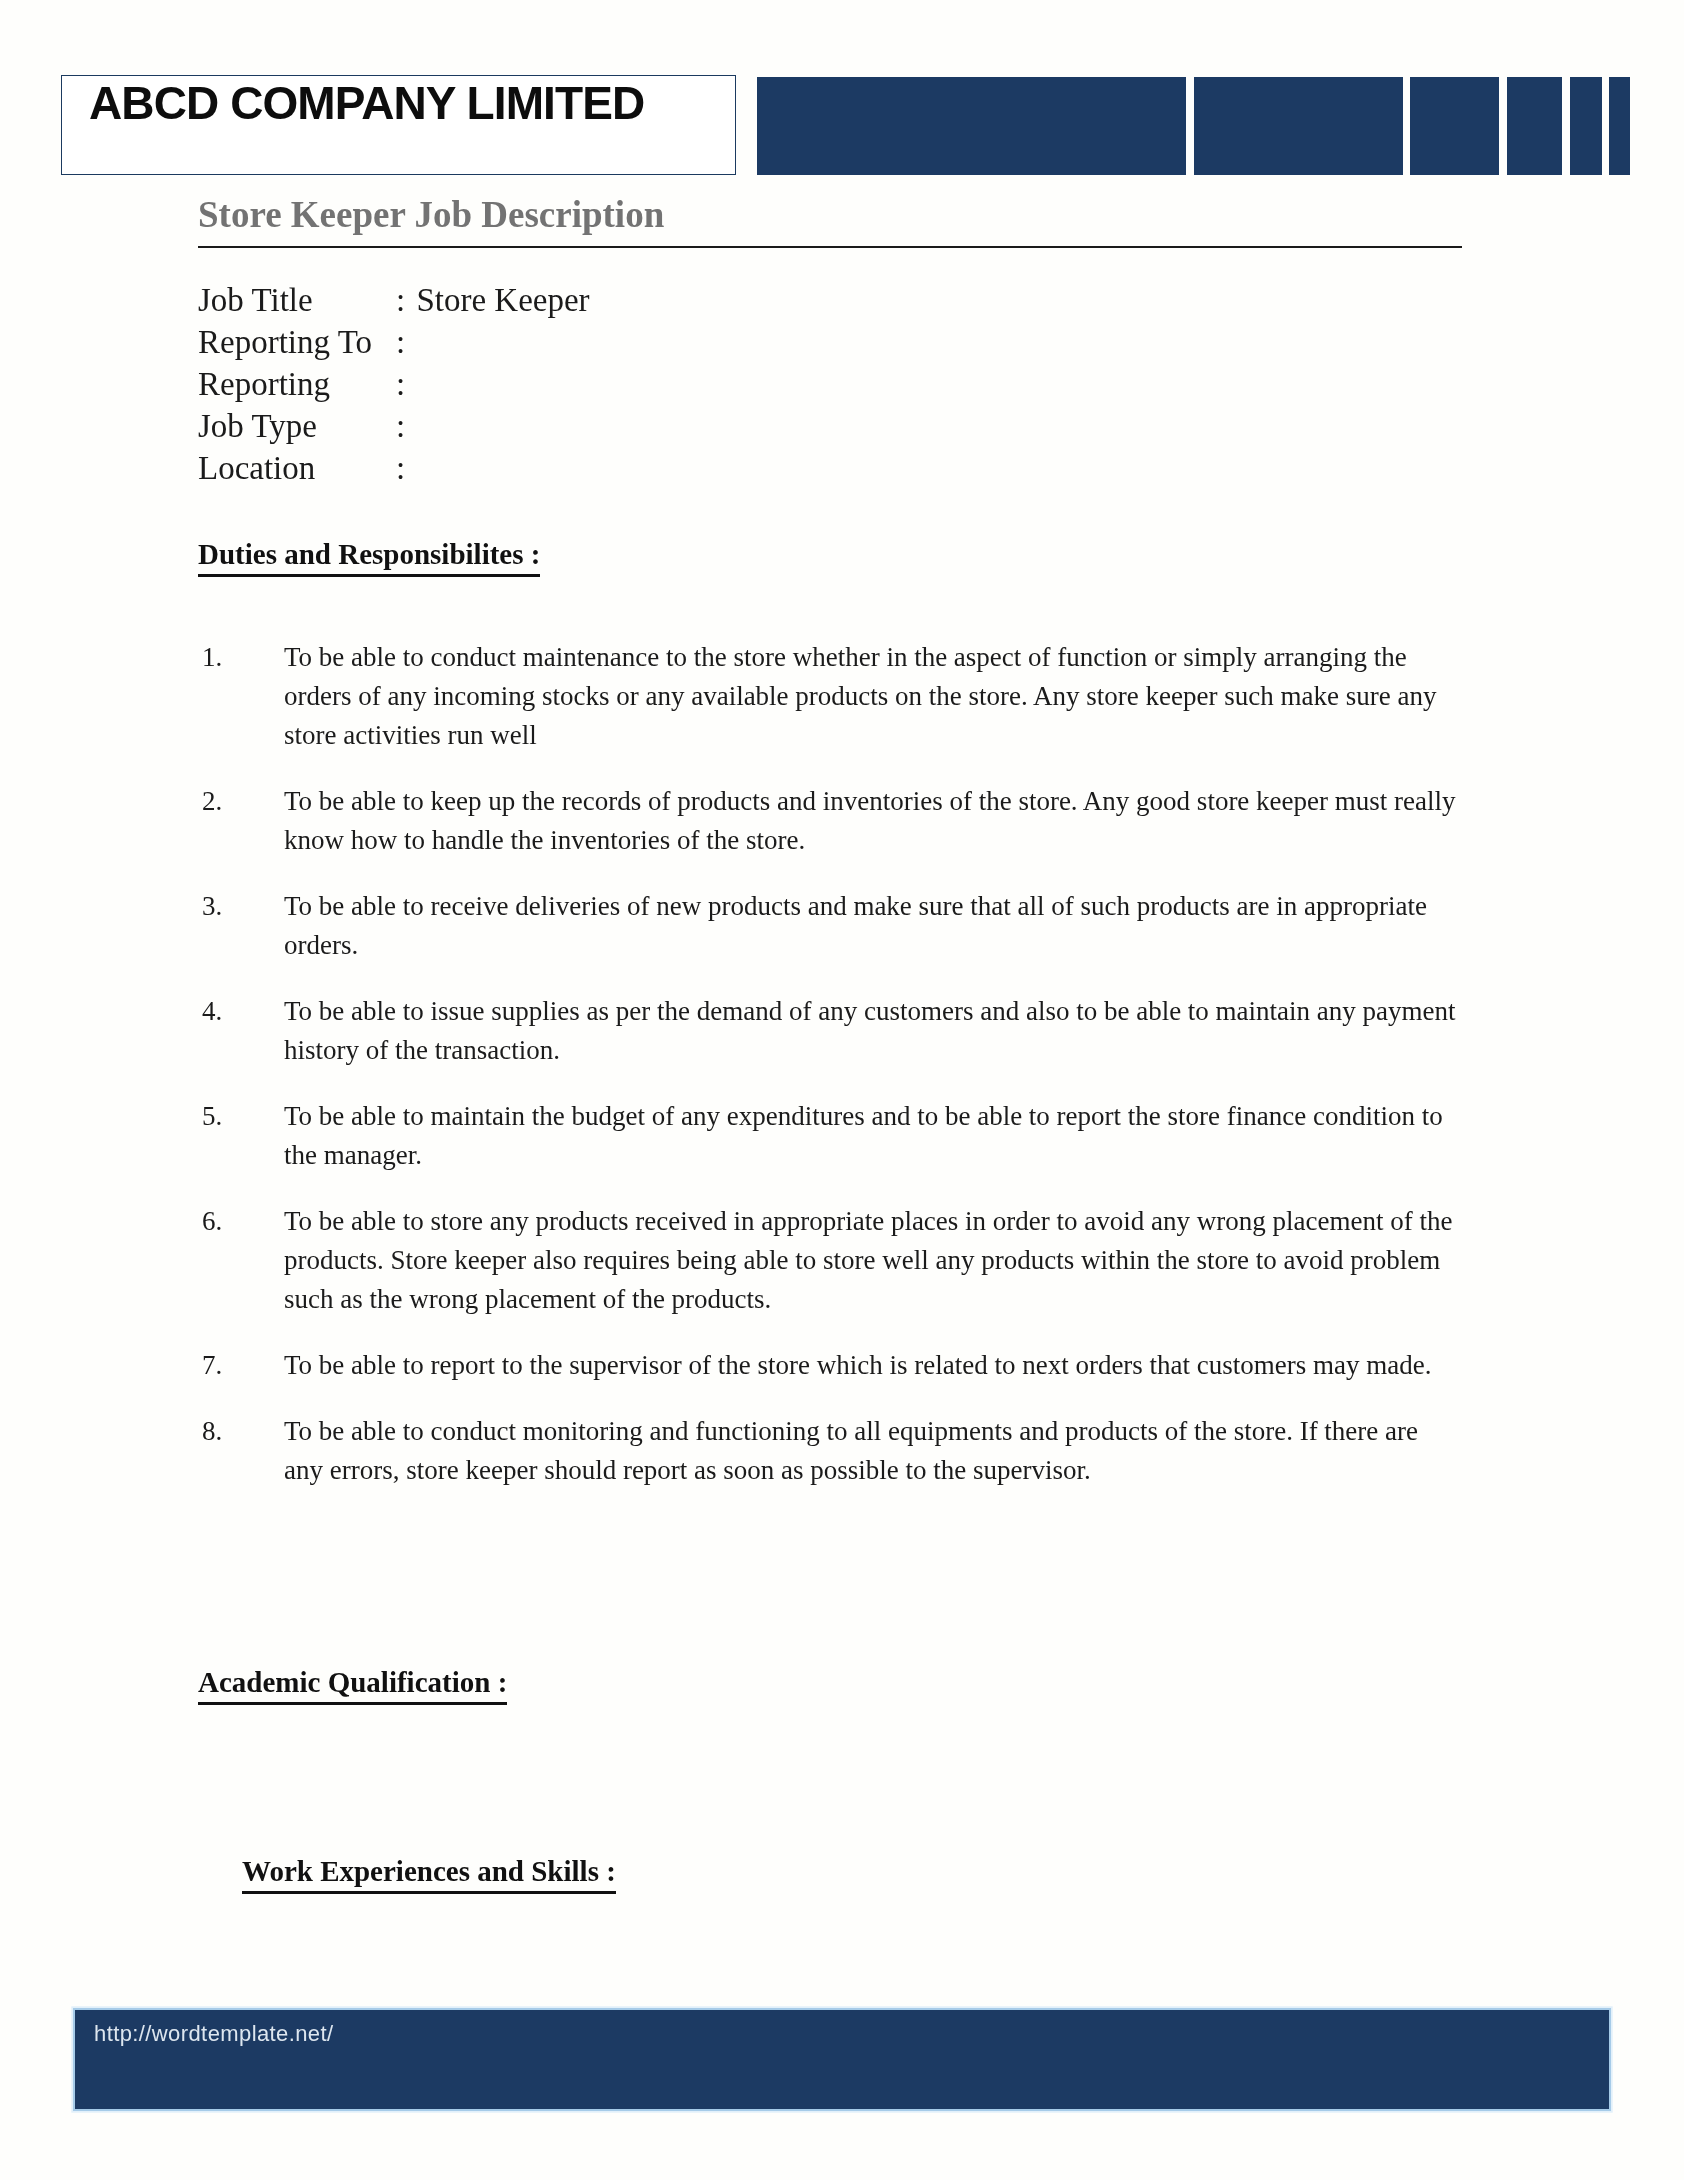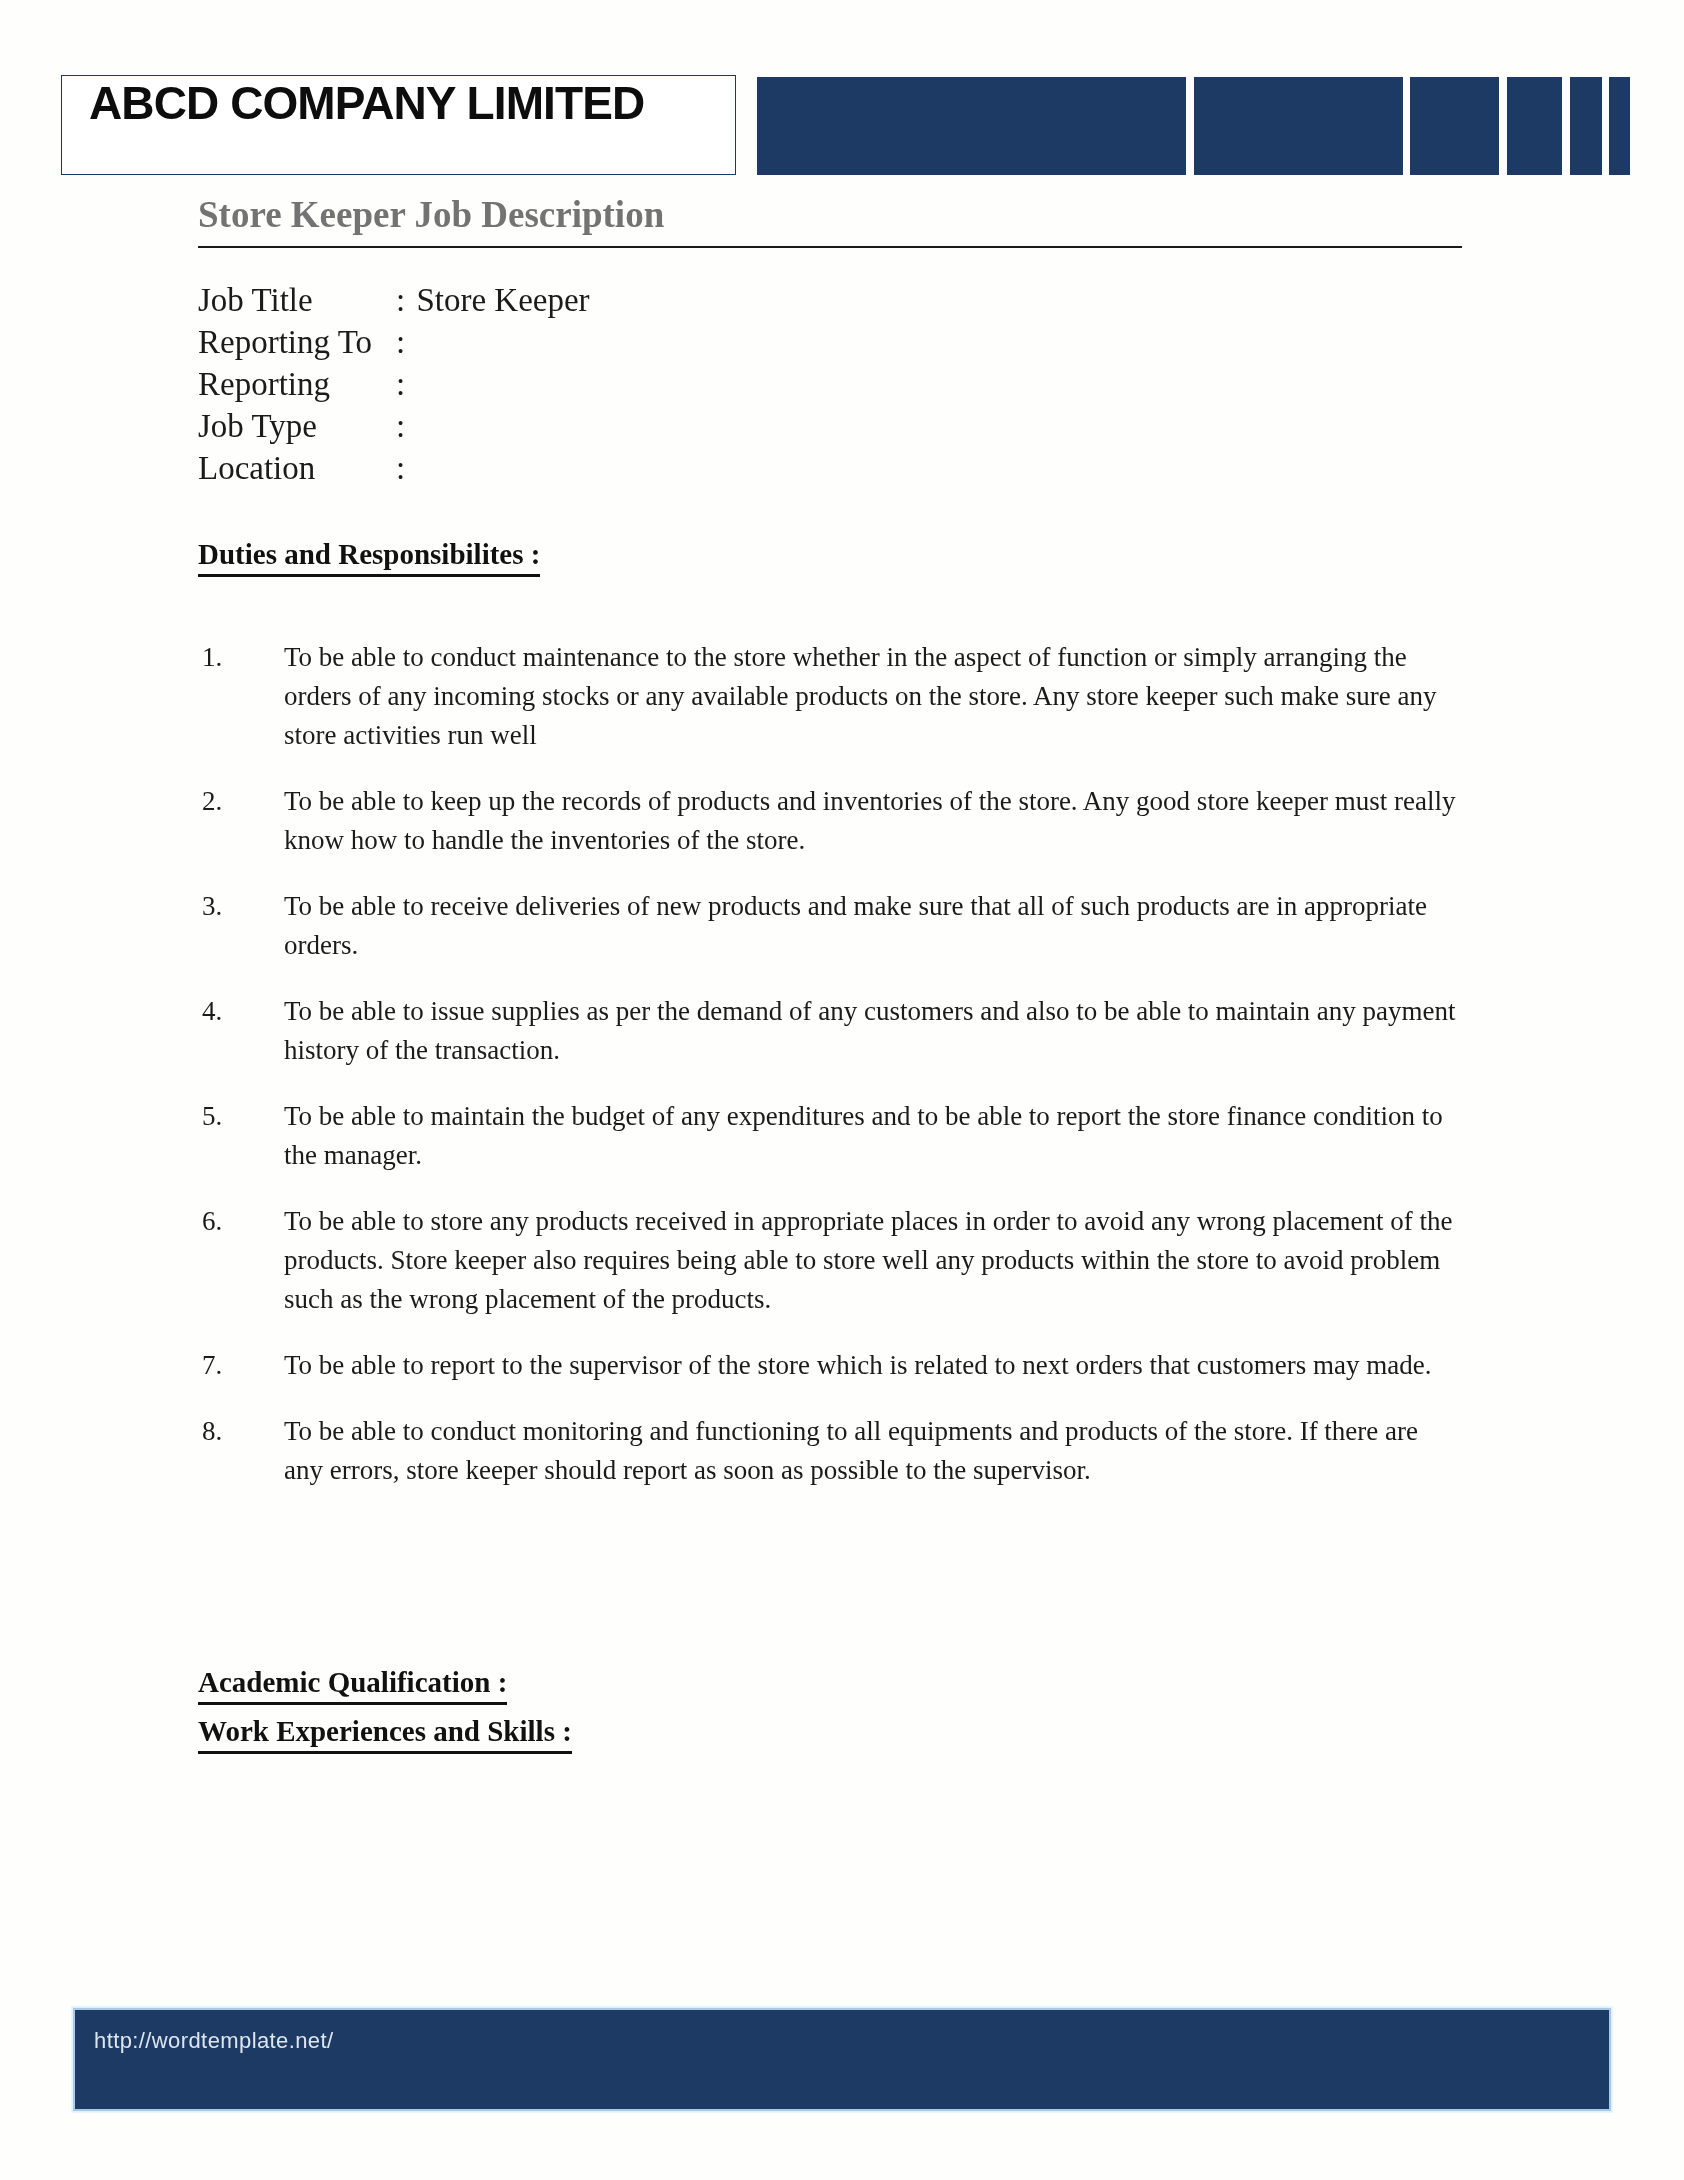--- a/index.html
+++ b/index.html
@@ -48,33 +48,33 @@
   
   .section-heading{
     position:absolute;left:198px;
     font-size:29px;font-weight:bold;color:#111;text-align:center;
   }
   .section-heading .ul{
     display:inline-block;border-bottom:3.4px solid #111;padding-bottom:2.6px;
   }
   .h-duties{top:538px;}
   .h-academic{top:1666px;}
-  .h-work{top:1715px;}
+  .h-work{top:1855px;margin-left:44px;}
   
   .duties-list{position:absolute;left:202px;top:638px;width:1261px;list-style:none;}
   .duty-item{display:flex;margin-bottom:27px;font-size:27px;line-height:39px;}
   .duty-number{flex:0 0 82px;}
   .duty-text{width:1175px;}
   
   .footer-bar{
     position:absolute;left:73px;top:2008px;width:1538px;height:103px;
     background:var(--navy);
     border:2.6px solid var(--footer-border);
     box-shadow:0 0 0 1.7px #e2f0fa;
-    padding:18px 0 0 19px;
+    padding:11px 0 0 19px;
   }
   .footer-url{
     font-family:"Liberation Sans", sans-serif;
     font-size:22px;color:#dde6ef;letter-spacing:0.4px;
   }
 </style>
 </head>
 <body>
 
 <div class="company-box">

